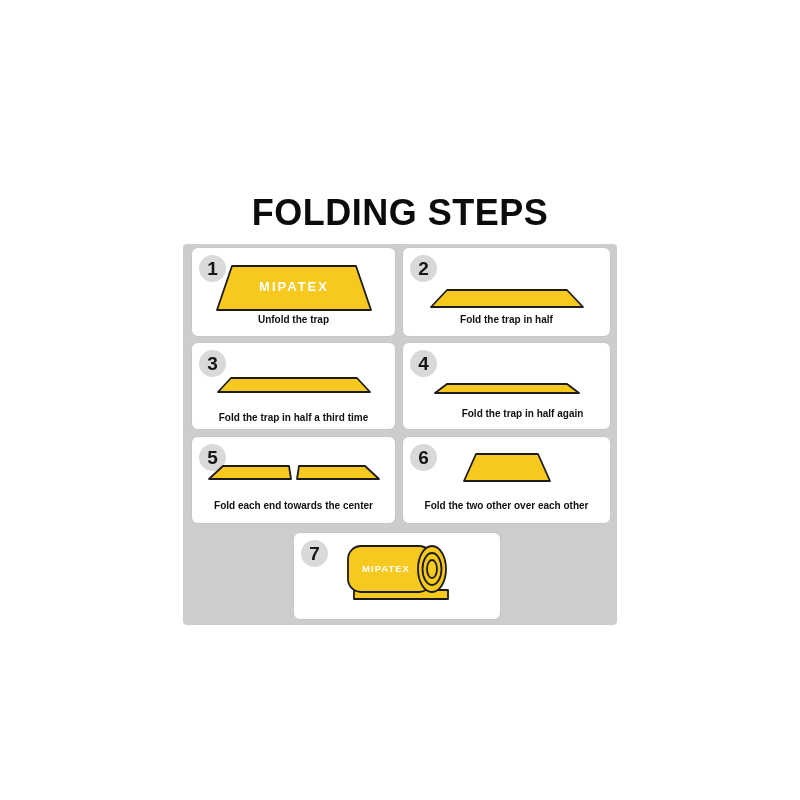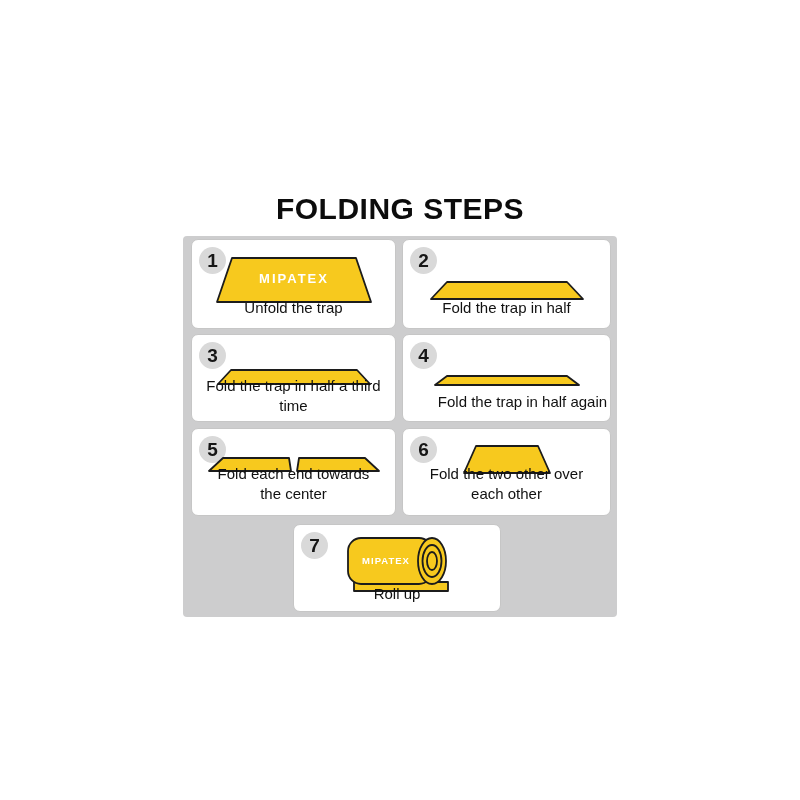--- a/index.html
+++ b/index.html
@@ -13,21 +13,21 @@
   }
   html,body{margin:0;padding:0;}
   body{
     width:800px;height:800px;background:#ffffff;
     font-family:"Liberation Sans", sans-serif;color:var(--text);
     overflow:hidden;
   }
   .title{
     margin:0;padding-top:192px;
     text-align:center;
-    font-size:30px;font-weight:bold;letter-spacing:.5px;
+    font-size:36px;font-weight:bold;letter-spacing:.5px;
     color:#0c0c0c;
   }
   .board{
     position:relative;
     width:434px;height:381px;
     margin:10px auto 0;
     background:var(--board-gray);
     border-radius:4px;
   }
   .card{
@@ -67,21 +67,21 @@
     font-family:"Liberation Sans", sans-serif;
     font-weight:bold;
     fill:var(--brand-text);
     text-anchor:middle;
   }
   .brand-big{font-size:13px;letter-spacing:2px;}
   .brand-small{font-size:9.5px;letter-spacing:1px;}
   .caption{
     position:absolute;left:0;right:0;
     text-align:center;
-    font-size:15px;font-weight:normal;line-height:1.35;
+    font-size:10px;font-weight:bold;line-height:1.35;
     color:var(--text);
   }
   .caption.narrow{max-width:176px;margin:0 auto;}
   .cap-1,.cap-2{bottom:10px;}
   .cap-3{bottom:5px;}
   .cap-4{bottom:9px;padding-left:32px;}
   .cap-5,.cap-6{bottom:11px;}
   .cap-7{bottom:7px;}
 </style>
 </head>
@@ -160,17 +160,16 @@
         <span>7</span>
       </div>
       <svg class="shape s7" width="190" height="66" viewBox="0 0 190 66">
         <rect x="52" y="52" width="94" height="9"></rect>
         <rect x="46" y="8" width="84" height="46" rx="13"></rect>
         <ellipse cx="130" cy="31" rx="14" ry="23"></ellipse>
         <ellipse cx="130" cy="31" rx="9.5" ry="16"></ellipse>
         <ellipse cx="130" cy="31" rx="5" ry="9"></ellipse>
         <text class="brand-small" x="84" y="34">MIPATEX</text>
       </svg>
-      <div class="caption cap-7">Roll up</div>
     </div>
 
   </div>
 </div>
 
 </body></html>

